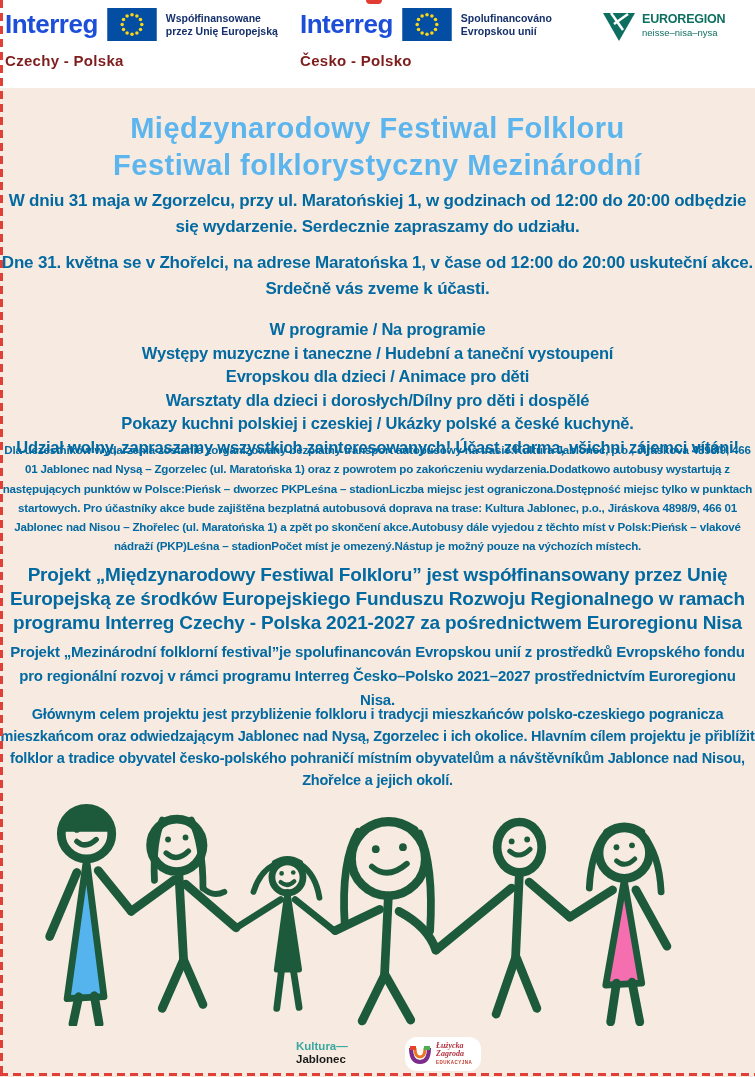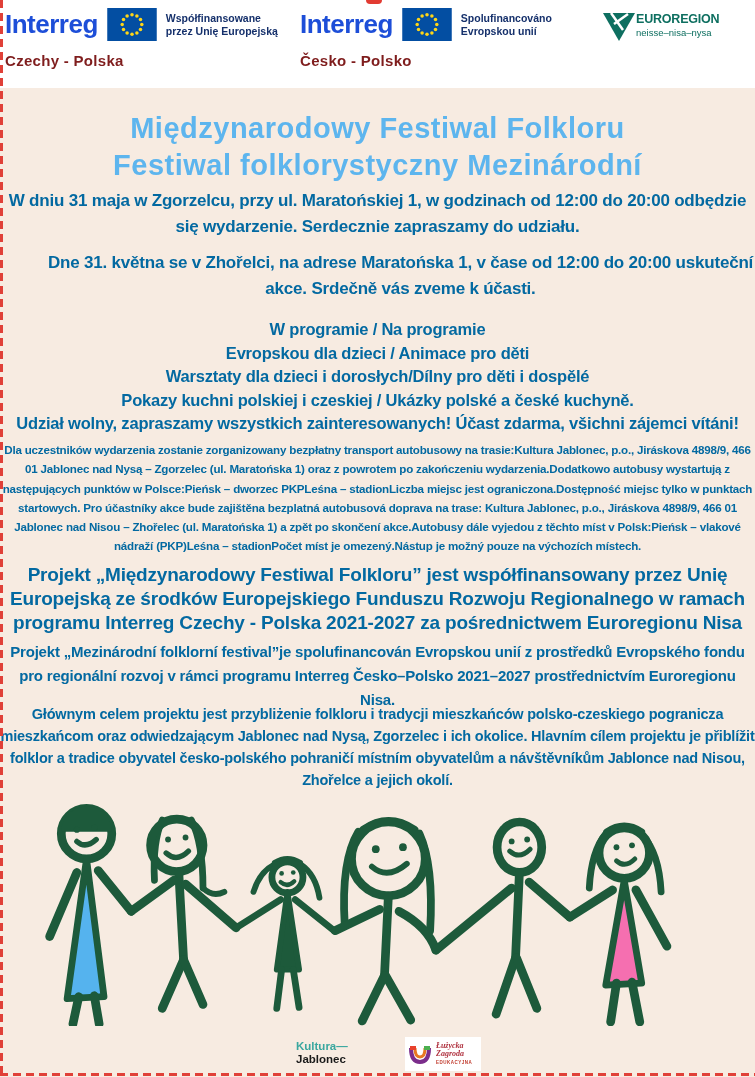--- a/index.html
+++ b/index.html
@@ -10,47 +10,47 @@
   }
   .poster{position:absolute;inset:0;background:#f7ebe1;}
   
   .header{position:absolute;top:0;left:0;right:0;height:88px;background:#ffffff;}
   .program-block{position:absolute;top:8px;}
   .pb-row{display:flex;align-items:center;gap:9px;}
   .interreg{font-size:26px;font-weight:bold;color:#1d4ed8;letter-spacing:-0.5px;}
   .eu-flag{display:block;}
   .eu-label{display:flex;flex-direction:column;font-size:10.5px;font-weight:bold;color:#15306b;line-height:12.5px;}
   .region{margin-top:11px;font-size:15px;font-weight:bold;color:#7f1d1d;letter-spacing:0.3px;}
-  .euroregion{position:absolute;left:602px;top:12px;display:flex;align-items:flex-start;}
+  .euroregion{position:absolute;left:602px;top:12px;display:flex;align-items:flex-start;gap:6px;}
   .er-title{font-size:12.5px;font-weight:bold;color:#0e6f60;letter-spacing:-0.2px;}
   .er-sub{font-size:9.5px;color:#0e6f60;margin-top:1px;}
   .top-mark{position:absolute;left:366px;top:0;width:16px;height:4px;background:#e23b32;border-radius:0 0 8px 8px;}
   
   .border-left{position:absolute;left:0;top:0;bottom:0;width:3px;
     background:repeating-linear-gradient(180deg,#e04038 0 8px,transparent 8px 13px);}
   .border-bottom{position:absolute;left:0;right:0;bottom:1px;height:3px;
     background:repeating-linear-gradient(90deg,#e04038 0 8px,transparent 8px 13px);}
   
   .txt{position:absolute;left:0;right:0;text-align:center;color:#0369a1;font-weight:bold;letter-spacing:-0.2px;margin:0;}
   .title{top:110px;font-size:29px;line-height:37px;font-weight:bold;color:#5db5ee;letter-spacing:0.5px;}
   .intro-pl{top:188px;font-size:17px;line-height:26px;}
-  .intro-cz{top:250px;font-size:17px;line-height:26px;margin-left:46px;}
+  .intro-cz{top:250px;font-size:17px;line-height:26px;}
   .program{top:318px;font-size:16.5px;line-height:23.5px;}
   .transport{top:440px;font-size:11.6px;line-height:19.3px;}
   .funding-pl{top:563px;font-size:19px;line-height:24px;}
   .funding-cz{top:640px;font-size:15px;line-height:24px;}
   .goal{top:703px;font-size:14.5px;line-height:22px;}
   
   .illustration{position:absolute;left:38px;top:783px;}
   
   .kultura-logo{position:absolute;left:296px;top:1040px;font-size:11.5px;font-weight:bold;line-height:13px;text-align:left;}
   .kultura-line1{color:#3aa79f;}
   .kultura-line2{color:#1a1a1a;}
   .zagroda-logo{position:absolute;left:405px;top:1037px;width:76px;height:34px;background:#ffffff;
-    display:flex;align-items:center;gap:4px;padding:1px 3px;box-sizing:border-box;border-radius:0;}
+    display:flex;align-items:center;gap:4px;padding:1px 3px;box-sizing:border-box;border-radius:12px;}
   .zagroda-text{display:flex;flex-direction:column;line-height:8px;}
   .zagroda-name{font-family:"Liberation Serif", serif;font-style:italic;font-weight:bold;font-size:8px;color:#b03340;}
   .zagroda-sub{font-size:4.5px;font-weight:bold;color:#c0392b;letter-spacing:0.5px;margin-top:1px;}
 </style>
 </head>
 <body>
 
 <div class="poster">
 
   <div class="header">
@@ -129,20 +129,21 @@
   <h1 class="txt title">
     <span>Międzynarodowy Festiwal Folkloru</span><br>
     <span>Festiwal folklorystyczny Mezinárodní</span>
   </h1>
 
   <p class="txt intro-pl">W dniu 31 maja w Zgorzelcu, przy ul. Maratońskiej 1, w godzinach od 12:00 do 20:00 odbędzie się wydarzenie. Serdecznie zapraszamy do udziału.</p>
   <p class="txt intro-cz">Dne 31. května se v Zhořelci, na adrese Maratońska 1, v čase od 12:00 do 20:00 uskuteční akce. Srdečně vás zveme k účasti.</p>
 
   <div class="txt program">
     <div>W programie / Na programie</div>
+    <div>Występy muzyczne i taneczne / Hudební a taneční vystoupení</div>
     <div>Evropskou dla dzieci / Animace pro děti</div>
     <div>Warsztaty dla dzieci i dorosłych/Dílny pro děti i dospělé</div>
     <div>Pokazy kuchni polskiej i czeskiej / Ukázky polské a české kuchyně.</div>
     <div>Udział wolny, zapraszamy wszystkich zainteresowanych! Účast zdarma, všichni zájemci vítáni!</div>
   </div>
 
   <div class="txt transport">
     <span>Dla uczestników wydarzenia zostanie zorganizowany bezpłatny transport autobusowy na trasie:Kultura Jablonec, p.o., Jiráskova 4898/9, 466 01 Jablonec nad Nysą – Zgorzelec (ul. Maratońska 1) oraz z powrotem po zakończeniu wydarzenia.Dodatkowo autobusy wystartują z następujących punktów w Polsce:Pieńsk – dworzec PKPLeśna – stadionLiczba miejsc jest ograniczona.Dostępność miejsc tylko w punktach startowych.</span>
     <span>Pro účastníky akce bude zajištěna bezplatná autobusová doprava na trase: Kultura Jablonec, p.o., Jiráskova 4898/9, 466 01 Jablonec nad Nisou – Zhořelec (ul. Maratońska 1) a zpět po skončení akce.Autobusy dále vyjedou z těchto míst v Polsk:Pieńsk – vlakové nádraží (PKP)Leśna – stadionPočet míst je omezený.Nástup je možný pouze na výchozích místech.</span>
   </div>

